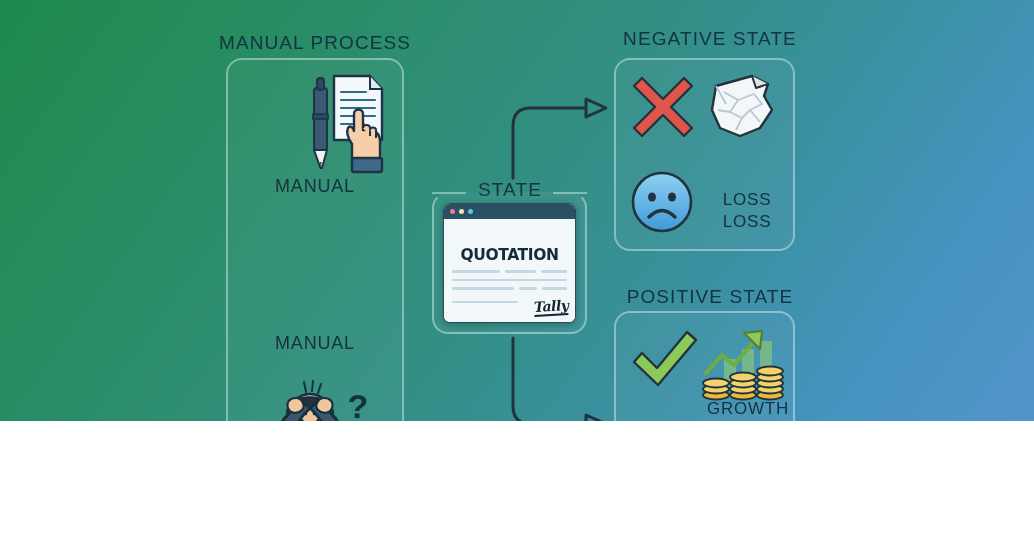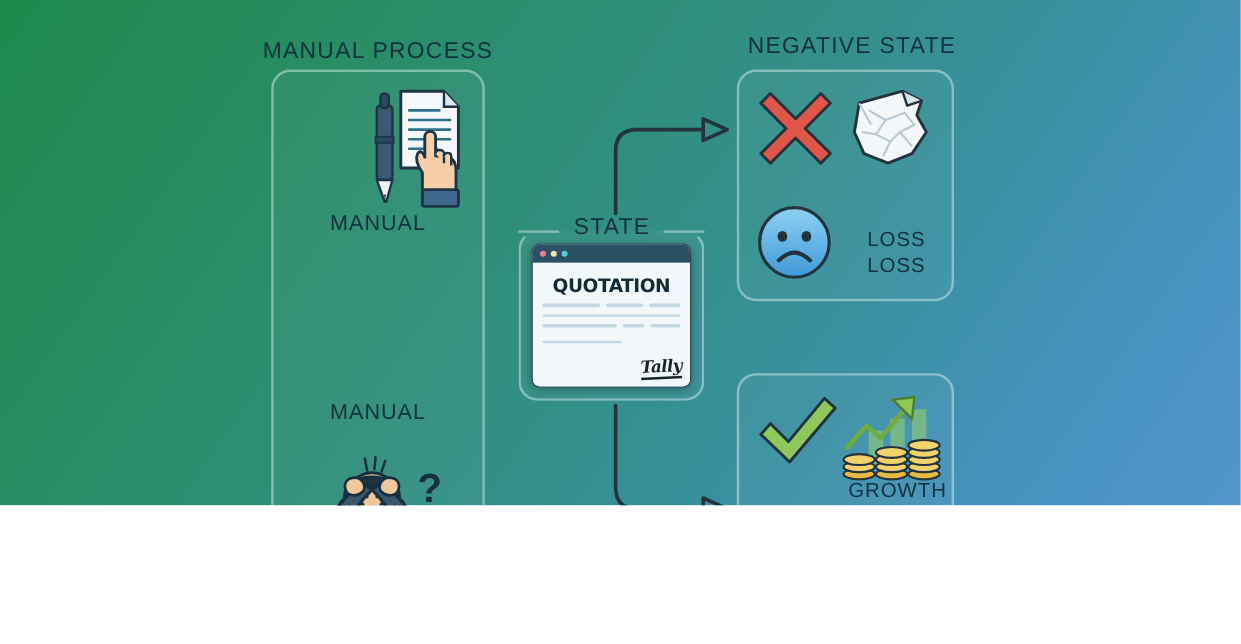--- a/index.html
+++ b/index.html
@@ -87,21 +87,21 @@
     height: calc(100% - 15px);
     background: #f2f7f9;
   }
   #quote-title {
     font-family: "DejaVu Sans", sans-serif;
     font-weight: bold;
     font-size: 15.5px;
     color: #132b36;
     letter-spacing: -0.4px;
     text-align: center;
-    margin-top: 3px;
+    margin-top: 20px;
   }
   .qline { height: 2.5px; border-radius: 2px; background: #c4d8e2; margin-top: 6px; }
   .qrow { display: flex; gap: 5px; align-items: center; margin-top: 6px; }
   .qrow .qline { margin-top: 0; }
   #tally-mark {
     position: absolute;
     right: 7px; bottom: 6px;
     font-family: "DejaVu Serif", serif;
     font-style: italic;
     font-weight: bold;
@@ -123,20 +123,21 @@
 <body>
 
 <div id="stage">
 
   <div class="sec-label" style="left:195px; top:32px; width:240px;">MANUAL PROCESS</div>
 
   <div class="sec-label" style="left:440px; top:179px; width:140px;">STATE</div>
 
   <div class="sec-label" style="left:590px; top:28px; width:240px;">NEGATIVE STATE</div>
 
+  <div class="sec-label" style="left:590px; top:286px; width:240px;">POSITIVE STATE</div>
 
   <div class="panel" style="left:226px; top:58px; width:178px; height:450px;"></div>
 
   <svg class="art" style="left:296px; top:70px;" width="92" height="105" viewBox="0 0 92 105">
 
     <g>
       <rect x="18" y="18" width="13" height="62" rx="3" fill="#3b5a72" stroke="#1d3446" stroke-width="2"></rect>
       <rect x="21" y="8" width="7" height="12" rx="3" fill="#2b4a60" stroke="#1d3446" stroke-width="2"></rect>
       <rect x="17" y="44" width="15" height="5" fill="#2b4a60" stroke="#1d3446" stroke-width="1.6"></rect>
       <path d="M18 80 L31 80 L26 98 L24.5 98 Z" fill="#eef2f5" stroke="#1d3446" stroke-width="2"></path>

